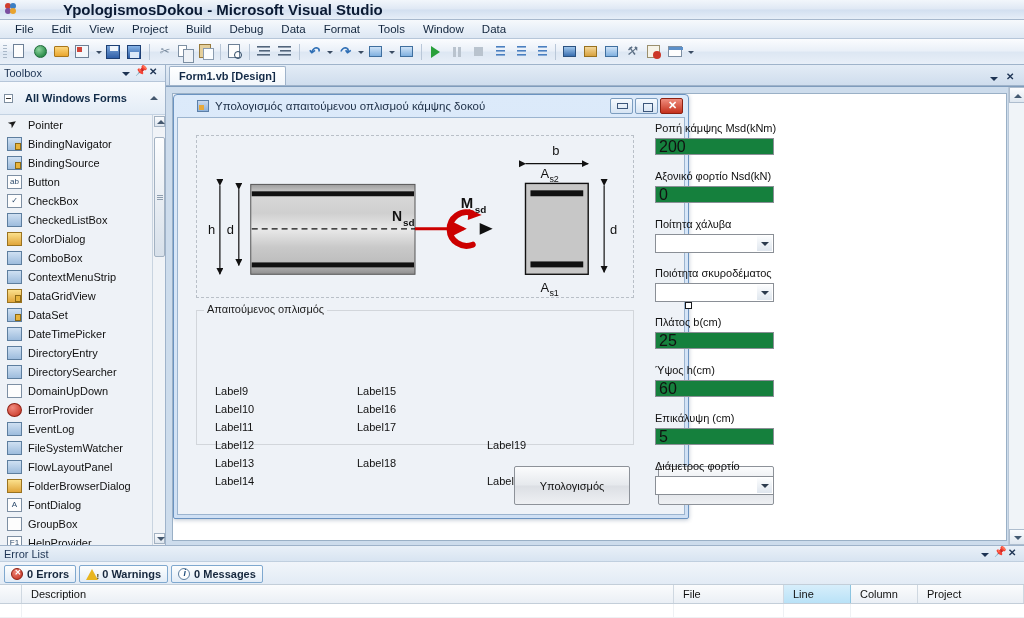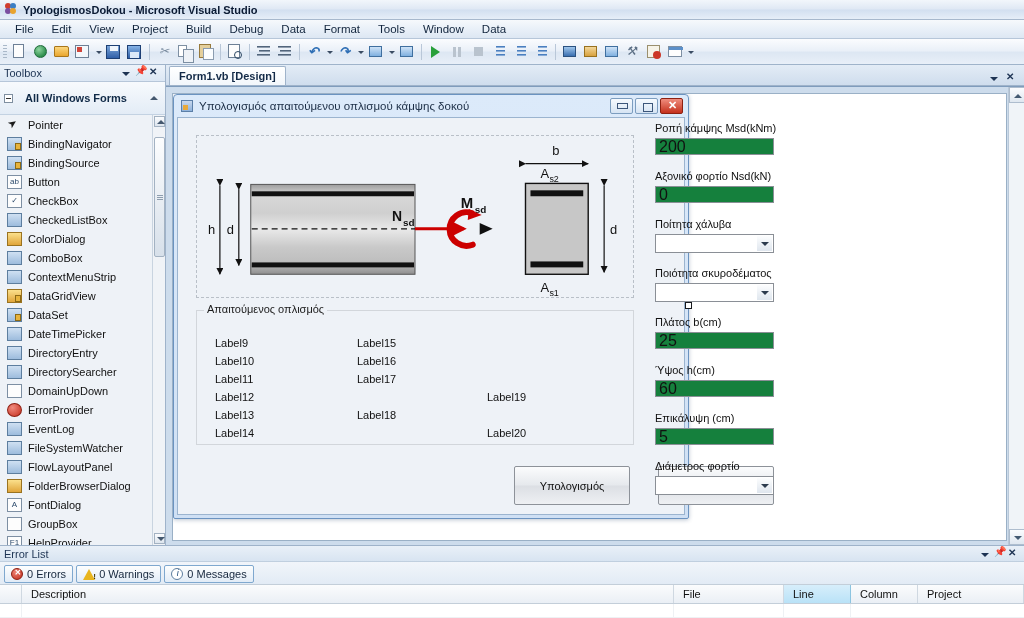--- a/index.html
+++ b/index.html
@@ -17,21 +17,21 @@
     height:20px; background:linear-gradient(#f2f6fb,#dfe8f4 48%,#d2dff0 52%,#e6eef8);
     border-bottom:1px solid #a7b8cd;
     display:flex; align-items:center; padding-left:5px; gap:5px;
   }
   .vs-logo { width:13px; height:13px; position:relative; }
   .vs-logo i { position:absolute; width:6px; height:6px; border-radius:50%; display:block; }
   .vs-logo i:nth-child(1){ background:#cf3d2e; left:0; top:0; }
   .vs-logo i:nth-child(2){ background:#3c7fc4; left:5px; top:0; }
   .vs-logo i:nth-child(3){ background:#7b4ea0; left:0px; top:5px; }
   .vs-logo i:nth-child(4){ background:#e8a32e; left:5px; top:5px; }
-  .title-text { font-size:11px; font-weight:bold; color:#0a1a33; }
+  .title-text { font-size:15px; font-weight:bold; color:#0a1a33;margin-left:40px; }
 
   
   .menubar {
     height:19px; background:linear-gradient(#f6f9fc,#e9f0f8 50%,#dde7f3);
     border-bottom:1px solid #b6c6d9;
     display:flex; align-items:center; padding-left:6px;
   }
   .menu-item { padding:2px 9px; font-size:11.5px; color:#11243c; cursor:default; }
 
   
@@ -211,39 +211,39 @@
   .combo { position:absolute; height:19px; background:#fff; border:1px solid #8a8f96; }
   .combo-btn { position:absolute; right:1px; top:1px; width:15px; height:15px;
       background:linear-gradient(#fcfdfe,#dfe6ee); }
   .combo-btn:after{ content:""; position:absolute; left:4px; top:6px;
       border-left:4px solid transparent; border-right:4px solid transparent; border-top:4px solid #2c3b4d; }
 
   .btn-wf { position:absolute; height:39px; background:linear-gradient(#fbfcfd,#e6e9ed 48%,#dcdfe4 52%,#eef0f3);
       border:1px solid #8d9299; border-radius:2px; display:flex; align-items:center; justify-content:center;
       font-size:11px; color:#111; cursor:default; }
 
-  .lbl-item { position:absolute; font-size:11px; color:#111; }
+  .lbl-item { position:absolute; font-size:11px; color:#111;margin-top:48px; }
 
   
   .diagram { position:absolute; left:0; top:0; width:100%; height:100%; }
 
   
   .grip { position:absolute; width:7px; height:7px; background:#fff; border:1px solid #17191c; }
 
   
   .errlist { position:absolute; left:0; top:545px; width:1024px; height:73px;
       background:#0369a1; border-top:1px solid #9fb3ca; }
   .el-header { height:16px; background:linear-gradient(#e9f0f8,#d8e4f1);
       display:flex; align-items:center; padding:0 4px; border-bottom:1px solid #c0cfdf; }
   .el-title { font-size:11px; color:#1d3353; flex:1; }
   .el-toolbar { height:22px; display:flex; align-items:center; gap:3px; padding:2px 4px 0 4px;
       background:linear-gradient(#f1f5fa,#e2ebf5); }
   .el-btn { height:18px; display:flex; align-items:center; gap:4px; padding:0 6px;
       border:1px solid #7fa8cf; border-radius:2px; background:linear-gradient(#fdfefe,#e2ecf7);
-      font-size:11px; font-weight:normal; color:#16273d; cursor:default; }
+      font-size:11px; font-weight:bold; color:#16273d; cursor:default; }
   .el-ico { width:12px; height:12px; position:relative; }
   .el-ico.err { border-radius:50%; background:radial-gradient(circle at 35% 30%,#ef8273,#bf2c1b); border:1px solid #8c1d10; }
   .el-ico.err:after{ content:"\2715"; position:absolute; left:2.5px; top:-1px; font-size:8px; color:#fff; font-weight:bold; }
   .el-ico.warn { width:0; height:0; border-left:6px solid transparent; border-right:6px solid transparent;
       border-bottom:11px solid #e8b51f; }
   .el-ico.warn:after{ content:"!"; position:absolute; left:4.2px; top:3px; font-size:8px; color:#4a3a07; font-weight:bold; }
   .el-ico.msg { border-radius:50%; background:#fff; border:1px solid #5d7e9f; }
   .el-ico.msg:after{ content:"i"; position:absolute; left:4.5px; top:-1px; font-size:9px; color:#24507d; font-style:italic; }
 
   .el-cols { height:20px; display:flex; align-items:stretch;
@@ -513,21 +513,21 @@
         <div class="tab">Form1.vb [Design]</div>
         <div class="tabstrip-right">
           <span class="hdr-btn ic-caret"></span>
           <span class="hdr-btn ic-x"></span>
         </div>
       </div>
 
       <div class="designer">
         <div class="design-canvas">
 
-          <div class="winform" style="left:0px; top:0px; width:516px; height:425px;">
+          <div class="winform" style="left:0px; top:0px; width:516px; height:425px;padding-left:16px;">
             <div class="wf-caption">
               <span class="wf-ico"></span>
               <span class="wf-title">Υπολογισμός απαιτούμενου οπλισμού κάμψης δοκού</span>
               <span class="wf-btns">
                 <span class="wf-btn min"></span>
                 <span class="wf-btn max"></span>
                 <span class="wf-btn close"></span>
               </span>
             </div>
 

